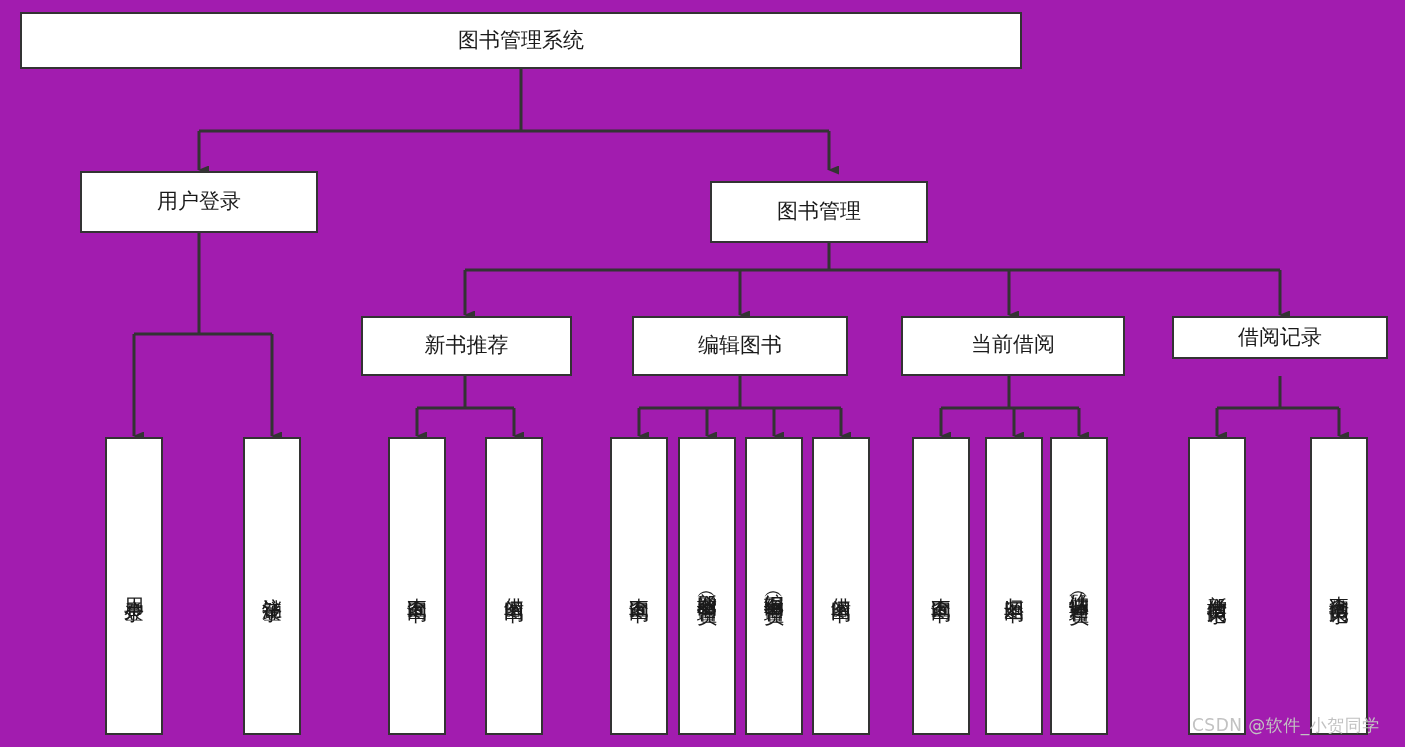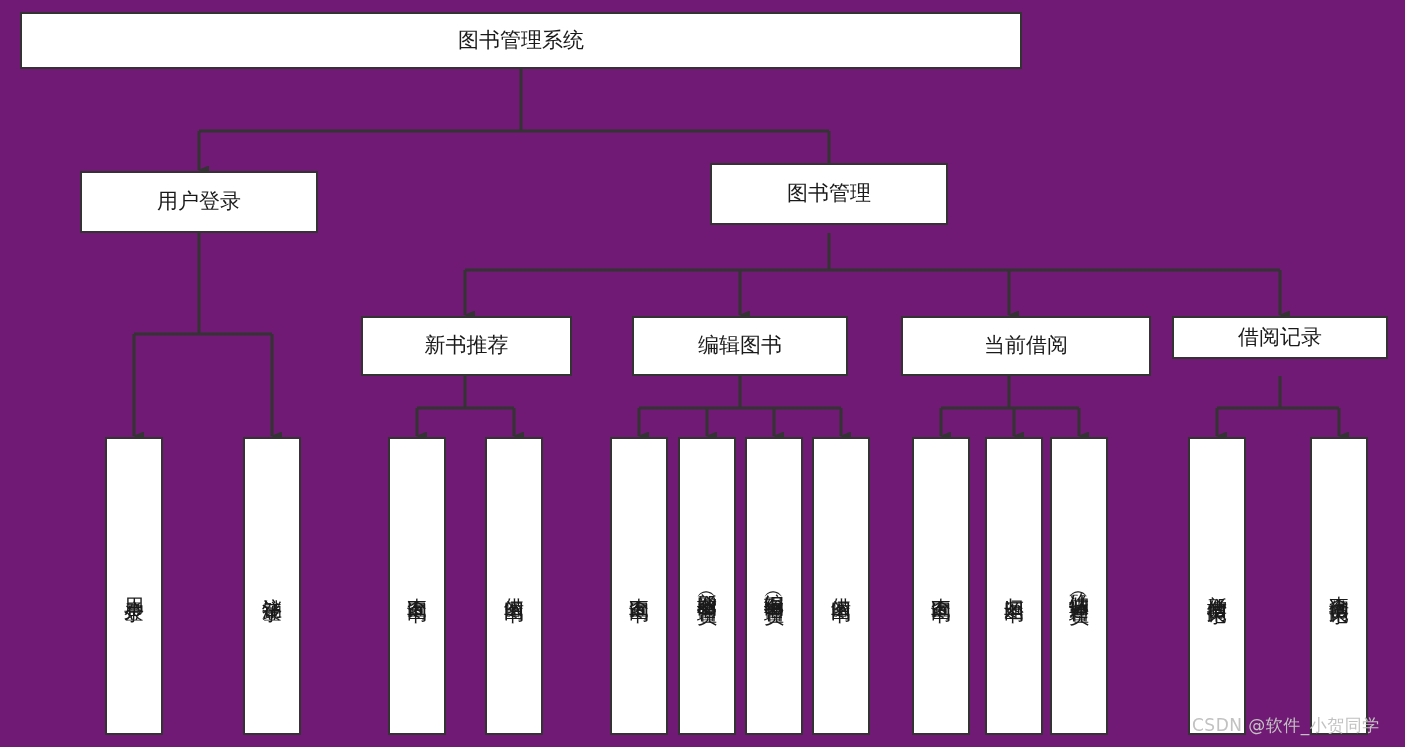--- a/index.html
+++ b/index.html
@@ -10,21 +10,21 @@
   body {
     width: 1405px;
     height: 747px;
     font-family: "DejaVu Sans", "Liberation Sans", sans-serif;
     overflow: hidden;
   }
   #diagram-root {
     position: relative;
     width: 1405px;
     height: 747px;
-    background: #701a75;
+    background: #a21caf;
   }
   #diagram-svg {
     position: absolute;
     left: 0;
     top: 0;
     width: 1405px;
     height: 747px;
   }
   .node-box {
     position: absolute;
@@ -109,30 +109,30 @@
       </g>
   </svg>
 
   <div id="node-layer">
       <div class="node-box" style="left: 20px; top: 12px; width: 1002px; height: 57px;">
         <span class="node-label-h">图书管理系统</span>
       </div>
       <div class="node-box" style="left: 80px; top: 171px; width: 238px; height: 62px;">
         <span class="node-label-h">用户登录</span>
       </div>
-      <div class="node-box" style="left: 710px; top: 163px; width: 238px; height: 62px;">
+      <div class="node-box" style="left: 710px; top: 181px; width: 218px; height: 62px;">
         <span class="node-label-h">图书管理</span>
       </div>
       <div class="node-box" style="left: 361px; top: 316px; width: 211px; height: 60px;">
         <span class="node-label-h">新书推荐</span>
       </div>
       <div class="node-box" style="left: 632px; top: 316px; width: 216px; height: 60px;">
         <span class="node-label-h">编辑图书</span>
       </div>
-      <div class="node-box" style="left: 901px; top: 316px; width: 250px; height: 60px;">
+      <div class="node-box" style="left: 901px; top: 316px; width: 224px; height: 60px; font-family: Liberation Mono, monospace;">
         <span class="node-label-h">当前借阅</span>
       </div>
       <div class="node-box" style="left: 1172px; top: 316px; width: 216px; height: 43px;">
         <span class="node-label-h">借阅记录</span>
       </div>
       <div class="node-box" style="left: 105px; top: 437px; width: 58px; height: 298px;">
         <span class="node-label-v" style="max-height: 290px;">用户登录</span>
       </div>
       <div class="node-box" style="left: 243px; top: 437px; width: 58px; height: 298px;">
         <span class="node-label-v" style="max-height: 290px;">注销登录</span>

